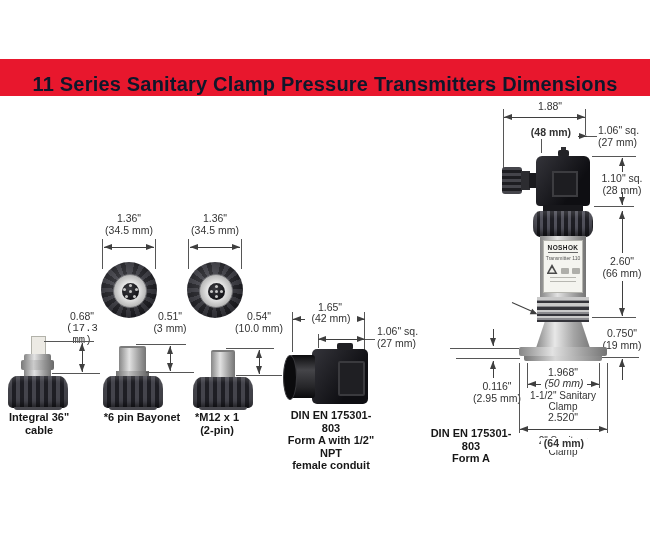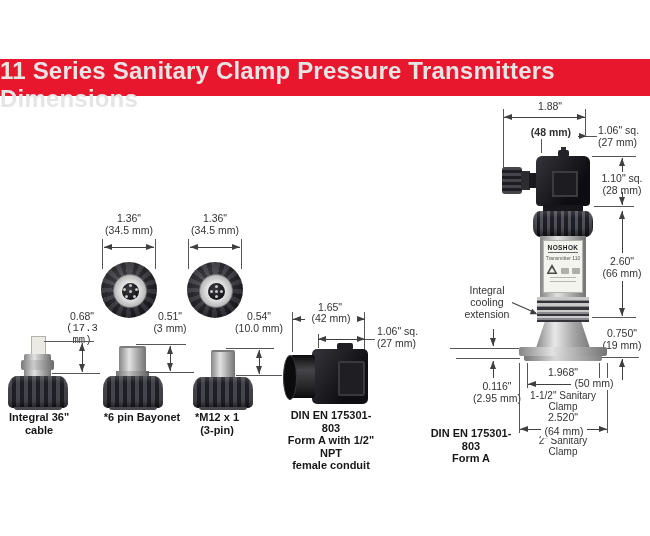--- a/index.html
+++ b/index.html
@@ -1,20 +1,20 @@
 <!DOCTYPE html>
 <html><head>
 <meta charset="utf-8">
 <style>
   html,body{margin:0;padding:0;background:#fff;}
   .page{position:relative;width:650px;height:536px;background:#ffffff;overflow:hidden;
         font-family:"Liberation Sans",sans-serif;}
   .banner{position:absolute;left:0;top:59px;width:650px;height:37px;background:#E8172D;
           display:flex;align-items:center;justify-content:center;}
-  .banner-title{color:#e5e5e5;font-weight:bold;font-size:24px;letter-spacing:.2px;margin-top:14px;}
+  .banner-title{color:#0f172a;font-weight:bold;font-size:20px;letter-spacing:.2px;margin-top:14px;}
   .t{position:absolute;color:#333;text-align:center;line-height:1.14;white-space:pre-line;}
   .dim{font-size:10.5px;}
   .small{font-size:10px;}
   .cap{font-weight:bold;font-size:11px;color:#171717;}
   .left{text-align:left;}
   .onln{background:#fff;padding:0 1px;z-index:3;}
   .hline{position:absolute;height:1px;background:#565656;}
   .vline{position:absolute;width:1px;background:#565656;}
   .ah{position:absolute;height:0;border-top:1px solid #3f3f3f;z-index:2;}
   .ah.a-l::before{content:"";position:absolute;left:0;top:-4px;border:3.5px solid transparent;
@@ -120,21 +120,21 @@
   <div class="t dim" style="left:231px;top:311px;width:56px;">0.54"</div>
   <div class="t dim" style="left:231px;top:323px;width:56px;">(10.0 mm)</div>
   <div class="hline" style="left:226px;top:348px;width:48px;"></div>
   <div class="hline" style="left:236px;top:375px;width:46px;"></div>
   <div class="av a-u a-d" style="left:259px;top:350px;height:24px;"></div>
 
   <div class="t cap" style="left:2px;top:411px;width:74px;">Integral 36"
 cable</div>
   <div class="t cap" style="left:100px;top:411px;width:84px;">*6 pin Bayonet</div>
   <div class="t cap" style="left:186px;top:411px;width:62px;">*M12 x 1
-(3-pin)</div>
+(2-pin)</div>
 
   <div class="t dim" style="left:303px;top:302px;width:54px;">1.65"</div>
   <div class="ah a-l a-r" style="left:293px;top:319px;width:72px;"></div>
   <div class="t dim onln" style="left:305px;top:313px;width:50px;">(42 mm)</div>
   <div class="vline" style="left:292px;top:312px;height:40px;"></div>
   <div class="vline" style="left:364px;top:312px;height:40px;"></div>
   <div class="vline" style="left:318px;top:334px;height:14px;"></div>
   <div class="ah a-l a-r" style="left:318px;top:339px;width:47px;"></div>
   <div class="hline" style="left:365px;top:339px;width:10px;"></div>
   <div class="t dim left" style="left:377px;top:326px;width:56px;">1.06" sq.
@@ -197,43 +197,40 @@
       <span class="mark"></span>
     </span>
     <span class="fineline"></span>
     <span class="fineline"></span>
   </div>
   <div style="position:absolute;left:537px;top:297px;width:52px;height:25px;background:repeating-linear-gradient(180deg,#c9c9c9 0 2.5px,#8a8a8e 2.5px 4px,#34343a 4px 6.3px);"></div>
   <div style="position:absolute;left:536px;top:322px;width:54px;height:26px;clip-path:polygon(16% 0,84% 0,100% 100%,0 100%);background:linear-gradient(90deg,#8a8a8a,#e8e8e8 35%,#a5a5a5 70%,#7c7c7c);"></div>
   <div class="metal" style="position:absolute;left:519px;top:347px;width:88px;height:9px;border-radius:2px;"></div>
   <div style="position:absolute;left:524px;top:356px;width:78px;height:5px;background:linear-gradient(90deg,#777,#d8d8d8 40%,#838383);border-radius:0 0 2px 2px;"></div>
 
-  <div class="t dim" style="left:458px;top:285px;width:58px;">Integral
-cooling
-extension</div>
   <div class="leader" style="left:512px;top:302px;width:26px;transform:rotate(24deg);"></div>
 
   <div class="av a-d" style="left:493px;top:329px;height:17px;"></div>
   <div class="hline" style="left:450px;top:348px;width:69px;"></div>
   <div class="hline" style="left:456px;top:358px;width:64px;"></div>
   <div class="av a-u" style="left:493px;top:361px;height:17px;"></div>
   <div class="t dim" style="left:470px;top:381px;width:54px;">0.116"
 (2.95 mm)</div>
 
   <div class="vline" style="left:527px;top:363px;height:25px;"></div>
   <div class="vline" style="left:599px;top:363px;height:25px;"></div>
   <div class="vline" style="left:519px;top:363px;height:70px;"></div>
   <div class="vline" style="left:607px;top:363px;height:70px;"></div>
   <div class="t dim" style="left:538px;top:367px;width:50px;">1.968"</div>
   <div class="ah a-l a-r" style="left:528px;top:384px;width:71px;"></div>
-  <div class="t dim onln" style="left:571px;top:378px;width:44px;">(50 mm)</div>
+  <div class="t dim onln" style="left:541px;top:378px;width:44px;font-style:italic;">(50 mm)</div>
   <div class="t small" style="left:529px;top:390px;width:68px;">1-1/2" Sanitary
 Clamp</div>
   <div class="t dim" style="left:538px;top:412px;width:50px;">2.520"</div>
   <div class="ah a-l a-r" style="left:520px;top:429px;width:87px;"></div>
-  <div class="t dim onln" style="left:541px;top:426px;width:44px;">(64 mm)</div>
+  <div class="t dim onln" style="left:541px;top:438px;width:44px;font-weight:bold;">(64 mm)</div>
   <div class="t small" style="left:533px;top:435px;width:60px;">2" Sanitary
 Clamp</div>
 
   <div class="t cap" style="left:426px;top:427px;width:90px;">DIN EN 175301-803
 Form A</div>
 
 </div>
 
 </body></html>

